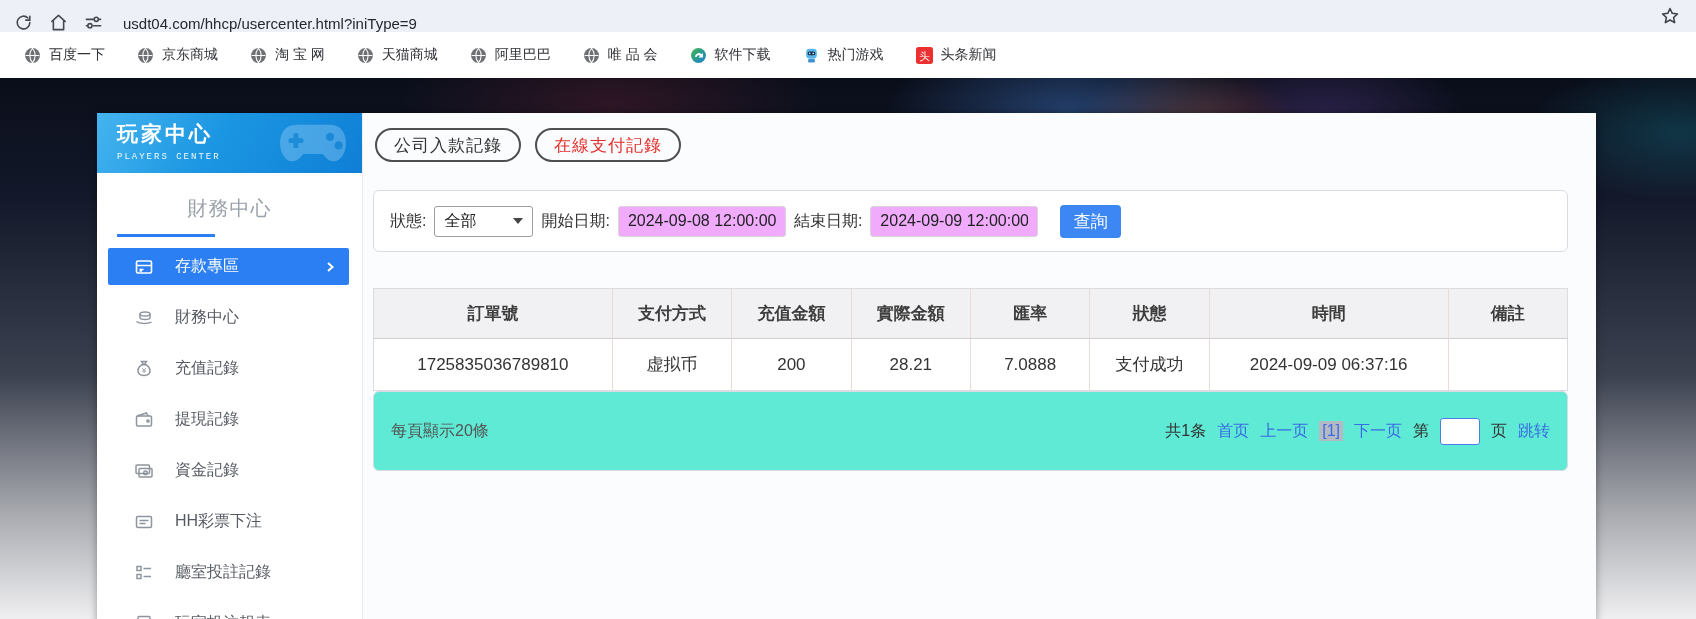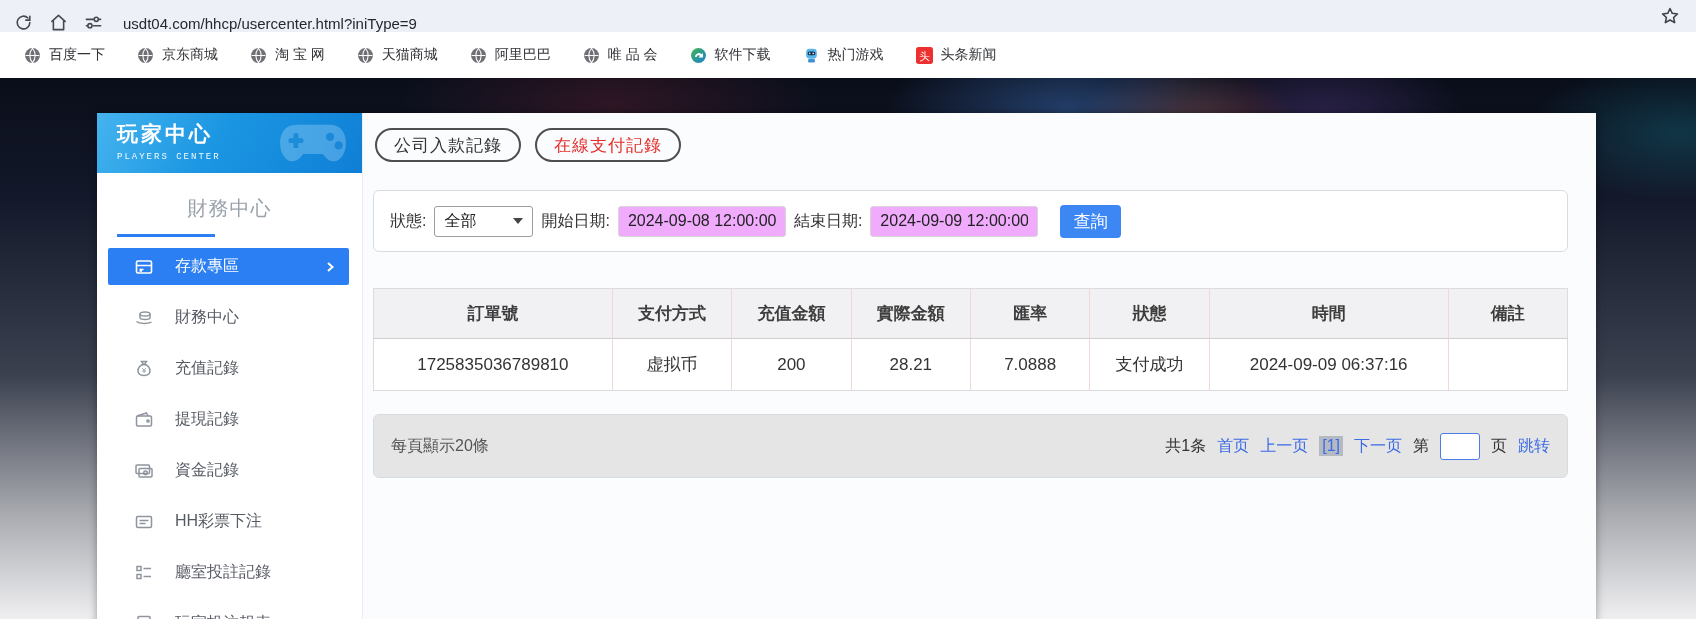--- a/index.html
+++ b/index.html
@@ -107,21 +107,21 @@
     border-right:1px solid #eed9d9; border-bottom:1px solid #cfcfd2; text-align:center;
   }
   .records td{
     height:52px; font-size:17px; color:#333; text-align:center;
     border-right:1px solid #eed9d9;
   }
   .records th:last-child,.records td:last-child{ border-right:none; }
   .td-order{ font-size:18px; }
 
   .pager{
-    margin-top:23px; height:64px; background:#e5e5e5; border:1px solid #d8dbe2; border-radius:6px;
+    margin-top:0; height:80px; background:#5eead4; border:1px solid #d8dbe2; border-radius:6px;
     display:flex; align-items:center; justify-content:space-between; padding:0 17px;
   }
   .pager-left{ font-size:16px; color:#555; }
   .pager-right{ display:flex; align-items:center; gap:11px; font-size:16px; }
   .pg-total{ color:#333; }
   .pg-link{ color:#3b6be4; cursor:pointer; }
   .pg-current{ color:#3b6be4; background:#b5b9c2; padding:1px 3px; cursor:default; }
   .pg-text{ color:#333; }
   .pg-jump-input{ width:40px; height:27px; border:1px solid #4c7ce8; border-radius:3px; font-size:15px; text-align:center; font-family:inherit; }
 </style>

